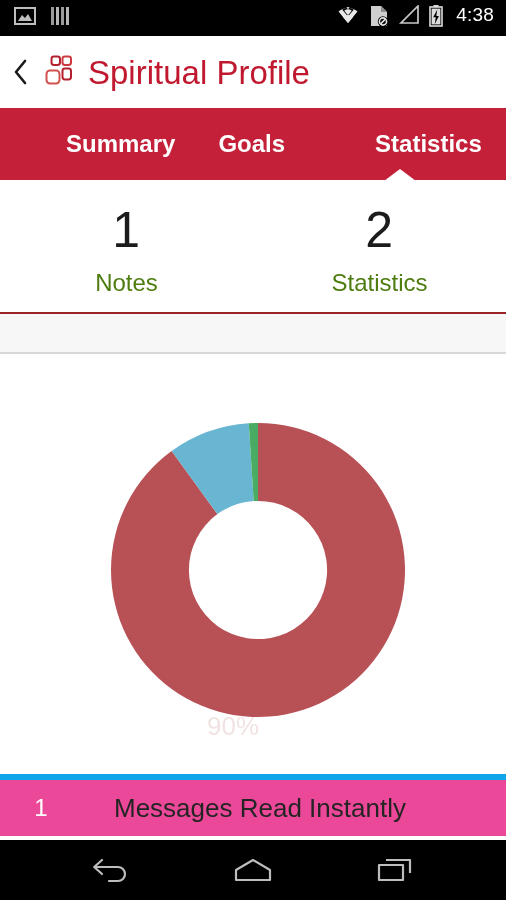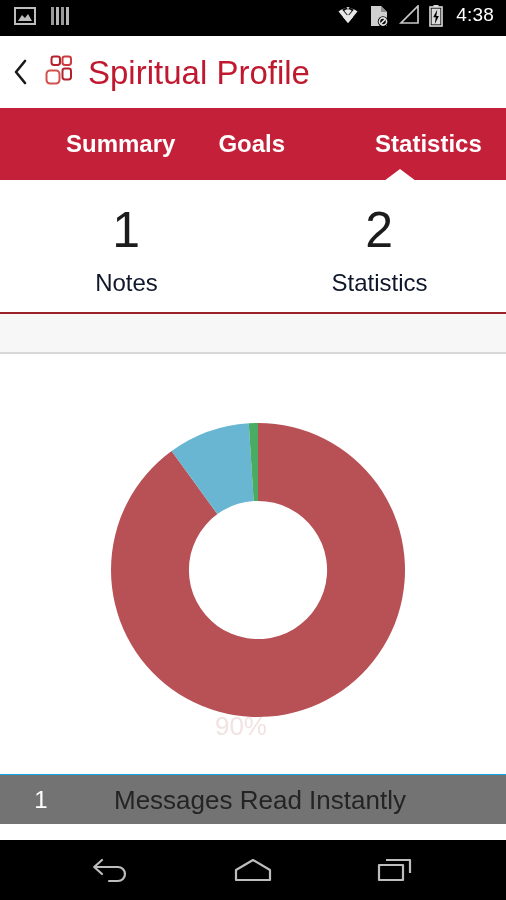--- a/index.html
+++ b/index.html
@@ -147,21 +147,21 @@
     font-size: 50px;
     color: #1c1c1c;
     font-family: "Liberation Sans", sans-serif;
     font-weight: normal;
     line-height: 1;
     letter-spacing: 0.5px;
   }
   .counter-label {
     margin-top: 16px;
     font-size: 24px;
-    color: #0f172a;
+    color: #4d7c0f;
     font-family: "Liberation Sans", sans-serif;
     font-weight: normal;
     line-height: 1;
   }
 
   .red-rule {
     position: absolute;
     top: 312px; left: 0;
     width: 506px;
     height: 2px;
@@ -197,43 +197,43 @@
     left: 0; top: 0;
     width: 294px;
     height: 294px;
     pointer-events: none;
   }
   .donut-pct {
     position: absolute;
     left: 96px;
     top: 290px;
     width: 60px;
-    text-align: right;
+    text-align: left;
     font-size: 26px;
     color: #f2e3e3;
     font-family: "Liberation Sans", sans-serif;
     line-height: 1;
   }
 
   
   .list-area {
     position: absolute;
     top: 774px; left: 0;
     width: 506px;
     height: 66px;
     background: #ffffff;
   }
   .list-row {
     position: relative;
-    height: 50px;
-    display: flex;
-    align-items: center;
-    border-top: 1px solid #0ea5e9;
+    height: 62px;
+    display: flex;
+    align-items: center;
+    border-top: 6px solid #0ea5e9;
     box-sizing: border-box;
-    background: #737373;
+    background: #ec4899;
   }
   .row-badge {
     width: 82px;
     height: 65px;
     display: flex;
     align-items: center;
     justify-content: center;
     color: #ffffff;
     font-size: 24px;
     font-family: "Liberation Sans", sans-serif;

